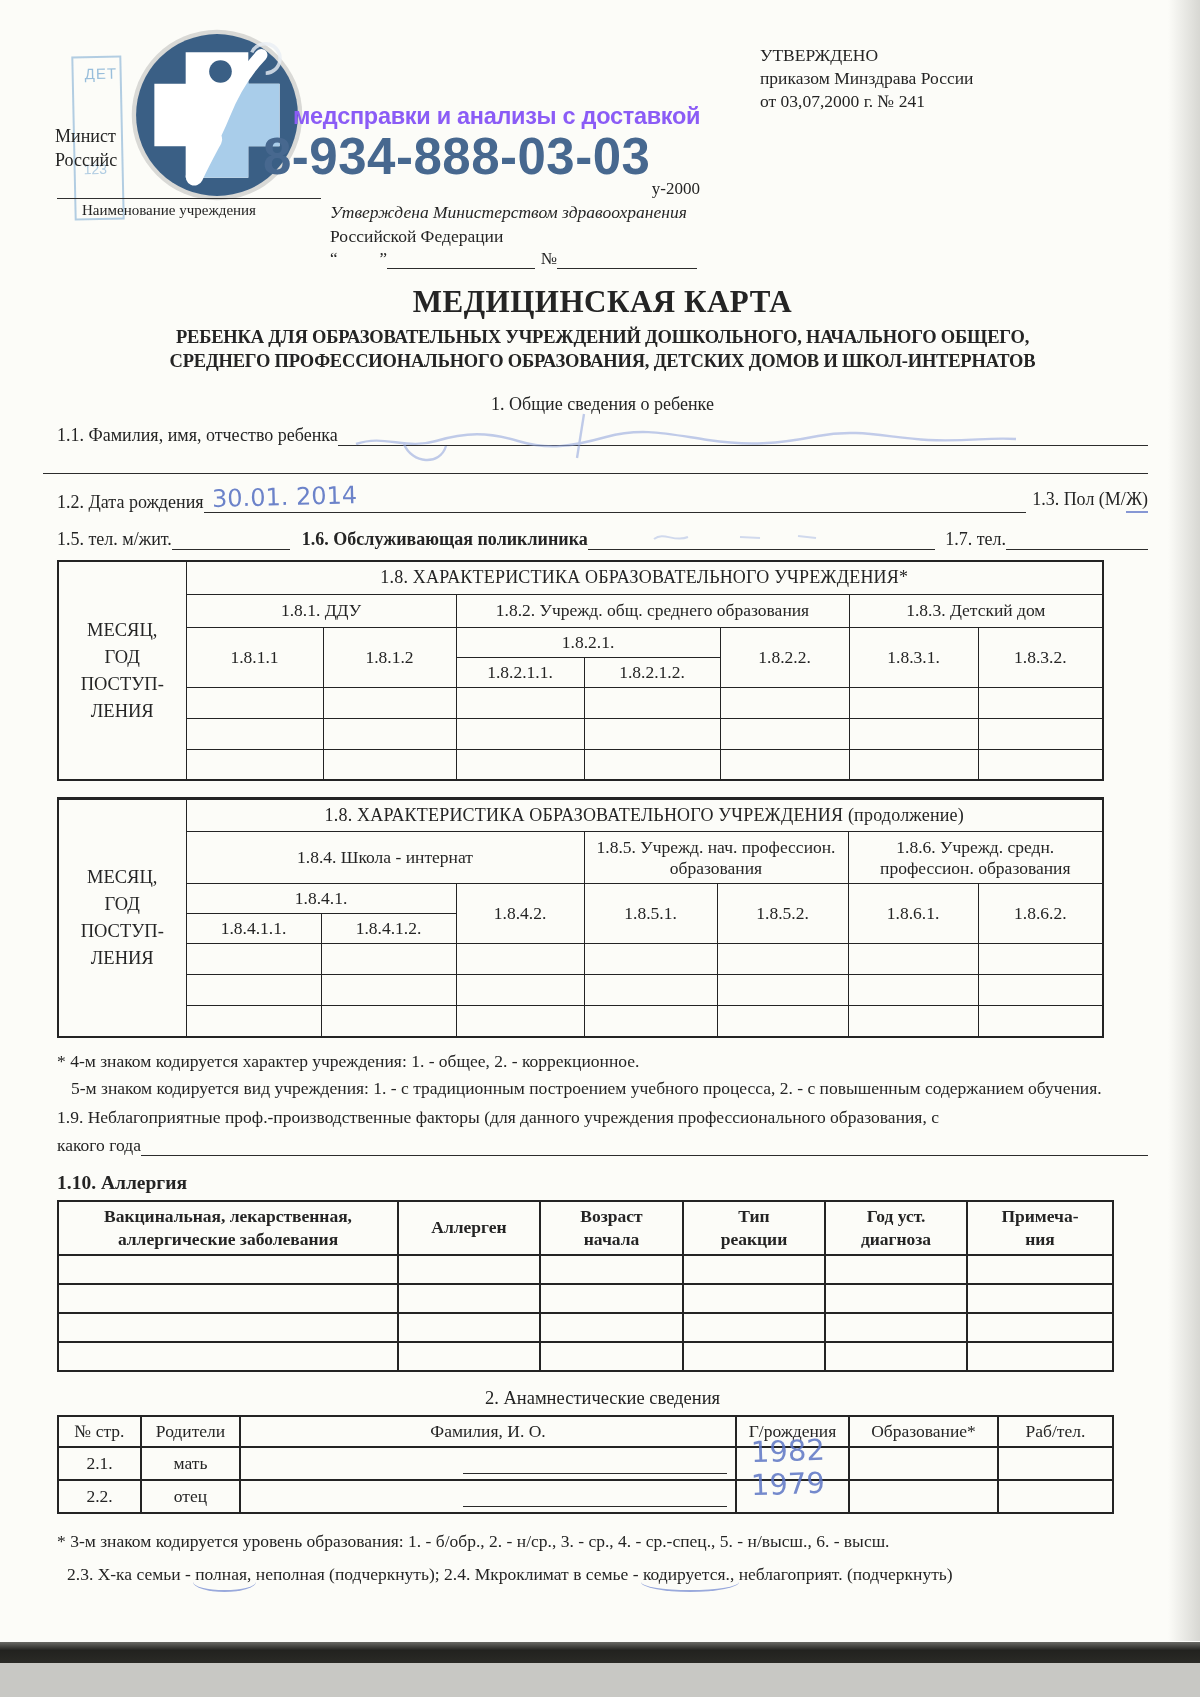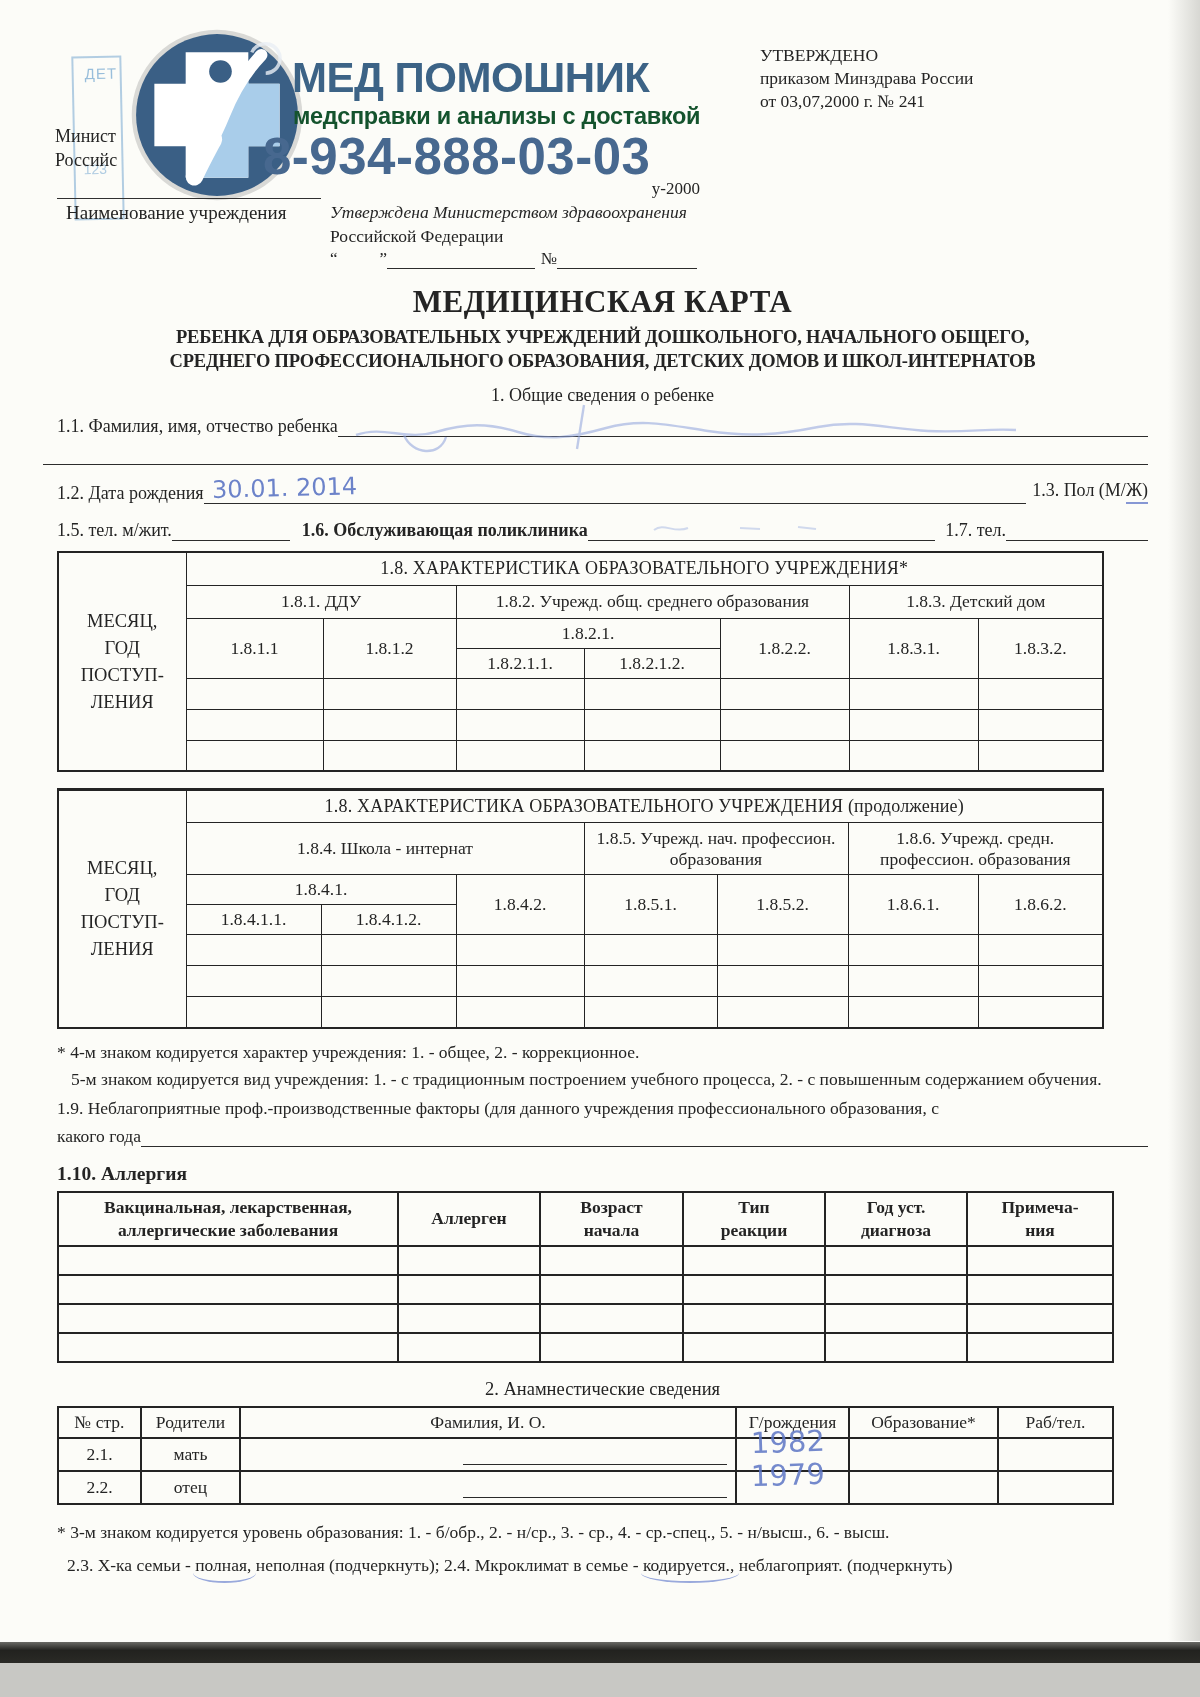--- a/index.html
+++ b/index.html
@@ -12,37 +12,37 @@
          transform:rotate(-1.2deg);opacity:.9;}
   .stamp .s-top{left:11px;top:7px;font-family:"Liberation Sans",sans-serif;font-size:15px;
          color:#8fb8d8;letter-spacing:1px;}
   .stamp .s-bot{left:8px;top:103px;font-family:"Liberation Sans",sans-serif;font-size:14px;
          color:#a9c8e0;}
   .ministry{left:55px;top:124px;font-size:18px;line-height:24px;}
   .logo{left:130px;top:28px;width:174px;height:174px;}
   .brand-name{left:292px;top:54px;font-family:"Liberation Sans",sans-serif;font-weight:700;
          font-size:42px;color:#3c6386;letter-spacing:-.5px;}
   .brand-tagline{left:293px;top:103px;font-family:"Liberation Sans",sans-serif;font-weight:700;
-         font-size:23.5px;color:#14532d;letter-spacing:-.3px;}
+         font-size:23.5px;color:#8b5cf6;letter-spacing:-.3px;}
   .brand-phone{left:263px;top:127px;font-family:"Liberation Sans",sans-serif;font-weight:700;
          font-size:51px;color:#47688f;letter-spacing:.5px;}
   .approval{left:760px;top:44px;font-size:17.5px;line-height:23px;}
   .ucode{left:600px;top:179px;width:100px;text-align:right;font-size:17px;}
   .inst-line{left:57px;top:198px;width:264px;border-top:1.7px solid #303030;height:0;}
-  .inst-cap{left:66px;top:202px;font-size:19px;}
+  .inst-cap{left:82px;top:202px;font-size:15px;}
   .approvedby{left:330px;top:200px;font-size:17.5px;line-height:24px;}
   .quoterow{left:330px;top:249px;width:390px;display:flex;position:absolute;align-items:flex-end;
          font-size:17px;}
   .quoterow span{position:static;}
   .q-ln{display:inline-block;border-bottom:1.4px solid #2c2c2c;height:18px;}
   
   .content{position:relative;padding:0 52px 0 57px;}
   .doc-title{text-align:center;font-weight:700;font-size:31px;letter-spacing:.5px;margin:12px 0 5px;}
   .doc-sub{text-align:center;font-weight:700;font-size:18.5px;line-height:24px;letter-spacing:-.2px;}
-  .sec-h{text-align:center;font-size:18px;margin:12px 0 6px;}
+  .sec-h{text-align:center;font-size:18px;margin:21px 0 6px;}
   .frow{display:flex;align-items:flex-end;font-size:18px;margin-top:12px;position:relative;}
   .lbl{white-space:nowrap;}
   .fill{flex:1;border-bottom:1.7px solid #2c2c2c;height:24px;position:relative;}
   .fill.nb{border-bottom:none;}
   .f15w{flex:0 0 118px;}
   .f17w{flex:0 0 142px;}
   .shortline{flex:0 0 86px;border-bottom:1.7px solid #2c2c2c;height:24px;position:relative;}
   .wide-line{margin:27px 0 0 -14px;border-bottom:1.7px solid #2c2c2c;height:0;}
   .hand{font-family:"DejaVu Sans",sans-serif;color:#5d76c5;}
   .hand-date{position:absolute;left:8px;bottom:1px;font-size:24px;transform:rotate(-1.5deg);opacity:.9;white-space:nowrap;}
@@ -111,21 +111,20 @@
         </clipPath>
         <path d="M64 28 h72 v36 h36 v72 h-36 v36 h-72 v-36 H28 v-72 h36 z" fill="#ffffff"></path>
         <polygon points="58,182 100,128 130,62 152,26 192,26 192,182" fill="#a9cdea" clip-path="url(#crossclip)"></polygon>
         <path d="M74 170 C 88 142 97 127 108 100 C 119 72 132 51 151 31" stroke="#ffffff" stroke-width="14" fill="none" stroke-linecap="round"></path>
         <path d="M74 171 C 82 154 88 143 96 128" stroke="#ffffff" stroke-width="20" fill="none" stroke-linecap="round"></path>
         <circle cx="104" cy="50" r="13" fill="#3a5f85"></circle>
         <path d="M140 28 a17 17 0 1 1 16 24" stroke="#e8eef4" stroke-width="4" fill="none" opacity=".8"></path>
       </svg>
     </div>
 
-    <div class="brand-name">МЕД ПОМОШНИК</div>
     <div class="brand-tagline">медсправки и анализы с доставкой</div>
     <div class="brand-phone">8-934-888-03-03</div>
 
     <div class="approval">
       <div style="position:static;">УТВЕРЖДЕНО</div>
       <div style="position:static;">приказом Минздрава России</div>
       <div style="position:static;">от 03,07,2000 г. № 241</div>
     </div>
 
     <div class="ucode">у-2000</div>

